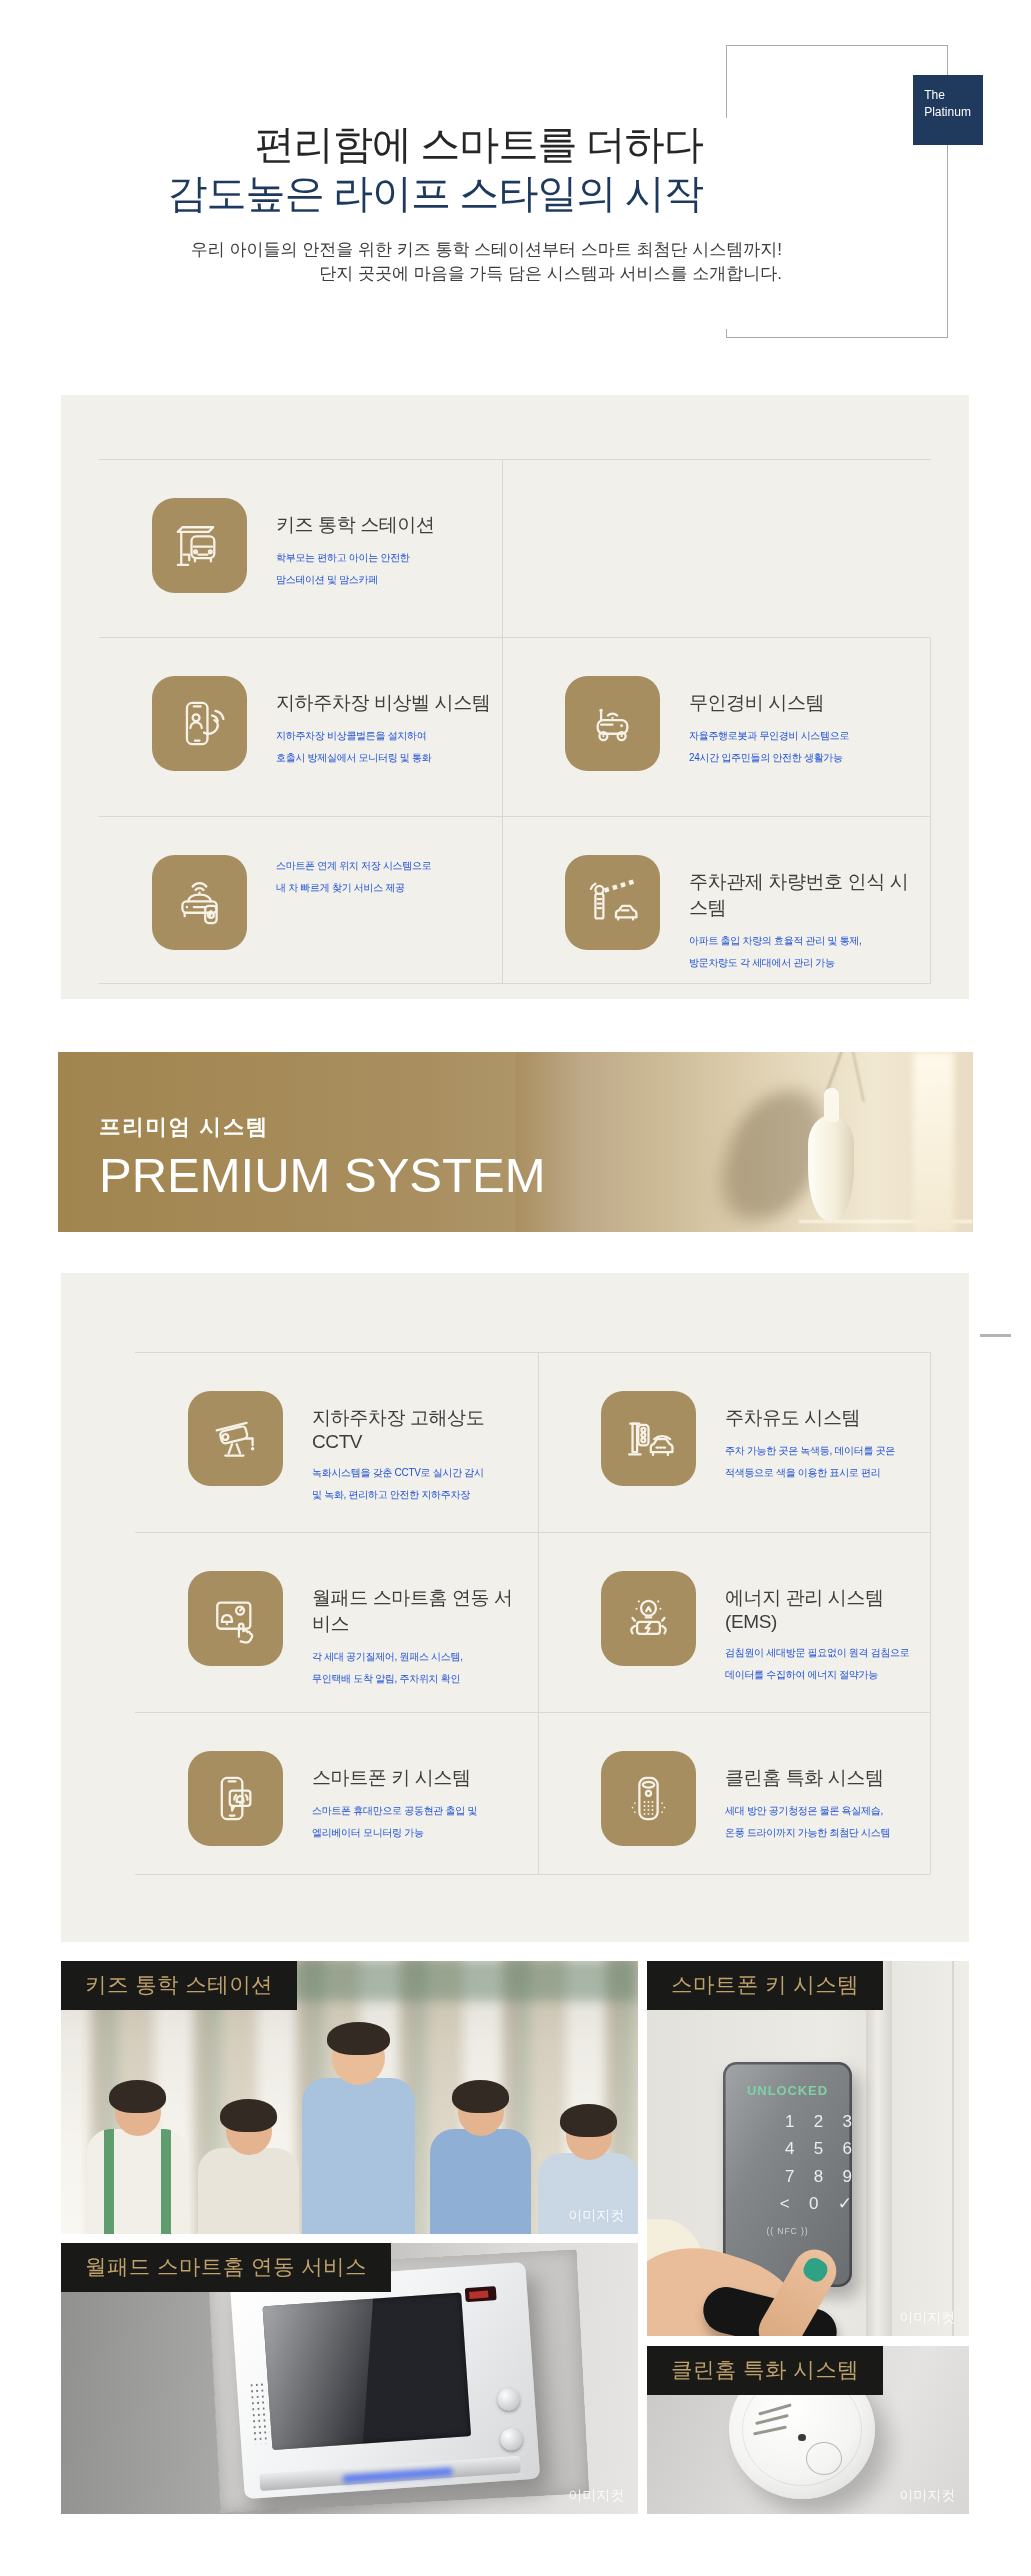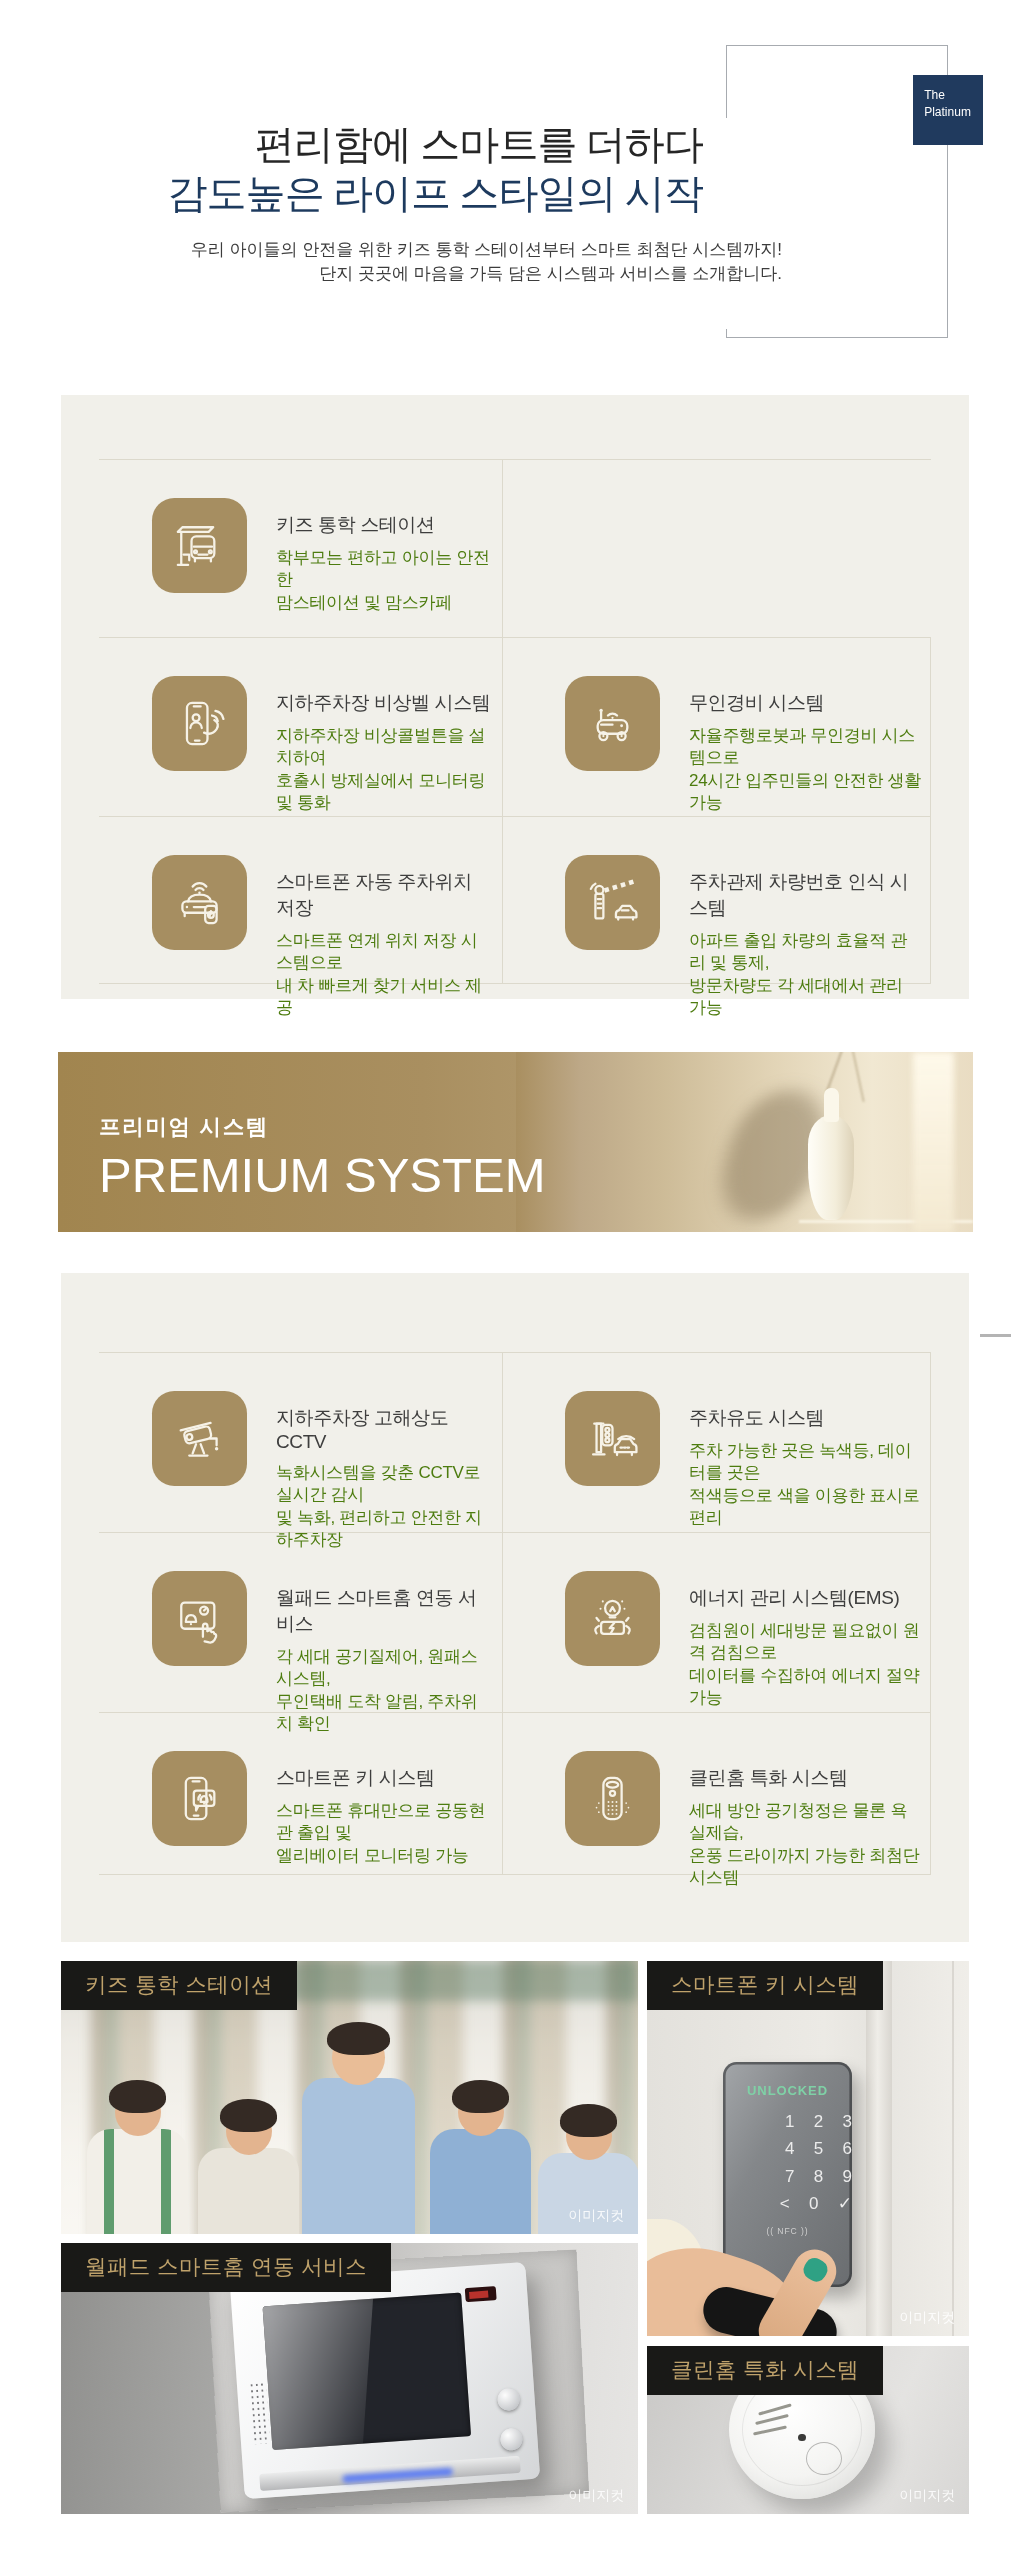--- a/index.html
+++ b/index.html
@@ -11,37 +11,37 @@
   .frame-mask { position:absolute; left:723px; top:118px; width:7.7px; height:211px; background:#fff; }
   .brand-badge { position:absolute; left:913px; top:75px; width:70px; height:70px; background:#203a5e; color:#fff; font-size:12px; line-height:17px; padding:12px 0 0 11.2px; z-index:3; }
   .title-wrap { position:absolute; left:0; top:120px; width:703px; text-align:right; font-family:"Liberation Serif","DejaVu Serif",serif; font-size:40px; line-height:49px; letter-spacing:-0.9px; }
   .title-line1 { color:#262626; }
   .title-line2 { color:#1d3a5e; }
   .subtitle-wrap { position:absolute; left:0; top:238px; width:782px; text-align:right; font-size:17px; line-height:24px; color:#3c3c3c; }
 
   
   .panel { position:absolute; left:61px; width:908px; background:#f1f0ea; }
   .panel-basic { top:395px; height:604px; padding-top:64px; }
-  .panel-premium { top:1273px; height:669px; padding-top:79px; }
+  .panel-premium { top:1273px; height:669px; padding-top:79px;padding-left:36px; }
   .row { display:flex; margin:0 38px; border-top:0.9px solid #dcd9cc; }
   .panel-basic .row:nth-of-type(1){ height:178px; }
   .panel-basic .row:nth-of-type(2){ height:179px; }
   .panel-basic .row:nth-of-type(3){ height:168px; border-bottom:0.9px solid #dcd9cc; }
   .panel-premium .row:nth-of-type(1){ height:180px; }
   .panel-premium .row:nth-of-type(2){ height:180px; }
   .panel-premium .row:nth-of-type(3){ height:163px; border-bottom:0.9px solid #dcd9cc; }
   .cell { flex:0 0 404px; display:flex; gap:29px; padding:38px 8.6px 0 53px; border-right:0.9px solid #dcd9cc; }
   .cell.right { flex:1 1 auto; padding-left:62px; }
   .icon-tile { flex:0 0 95px; width:95px; height:95px; border-radius:22.3px; background:#a68e61; display:flex; align-items:center; justify-content:center; }
   .ic { width:57px; height:57px; }
   .ic path, .ic rect, .ic circle, .ic line, .ic ellipse { fill:none; stroke:#f6f2e7; stroke-width:4; stroke-linecap:round; stroke-linejoin:round; }
   .ic .fd { fill:#f6f2e7; stroke:none; }
   .ic .stripe { stroke-width:8; stroke-dasharray:8 7; stroke-linecap:butt; }
   .f-title { font-size:19px; color:#3e3e3e; font-weight:500; margin:13.7px 0 9.5px; letter-spacing:-0.4px; }
-  .f-desc { font-size:17px; color:#4d7c0f; line-height:22.3px; letter-spacing:-0.3px; }
+  .f-desc { font-size:10px; color:#1d4ed8; line-height:22.3px; letter-spacing:-0.3px; }
 
   
   .banner { position:absolute; left:58px; top:1052px; width:915px; height:180px; overflow:hidden; background:linear-gradient(90deg,#a1854f 0%,#a98f60 40%,#b29a6e 58%); }
   .banner-photo { position:absolute; top:0; right:0; width:50%; height:100%;
     background:linear-gradient(90deg,rgba(169,143,96,1) 0%,#bda887 14%,#cdbb97 32%,#e2d4b6 56%,#f1e8d2 78%,#e9dcc2 100%); }
   .vase-shadow { position:absolute; right:33%; bottom:12px; width:95px; height:129px; background:rgba(104,88,58,.38); filter:blur(8.6px); border-radius:45% 55% 50% 50%; transform:skewX(-16deg); }
   .vase { position:absolute; right:26%; bottom:12px; width:46px; height:105px; background:linear-gradient(90deg,#fffef8 0%,#f3edda 60%,#ddd2b8 100%); border-radius:50% 50% 42% 42% / 28% 28% 50% 50%; }
   .vase::before { content:""; position:absolute; top:-27.5px; left:15.5px; width:15.5px; height:34px; background:#fbf7ea; border-radius:6.9px 6.9px 3.4px 3.4px; }
   .branch1 { position:absolute; right:29%; bottom:137px; width:1.7px; height:79px; background:rgba(150,130,95,.5); transform:rotate(20deg); filter:blur(0.9px); }
   .branch2 { position:absolute; right:26%; bottom:129px; width:1.7px; height:103px; background:rgba(160,140,102,.45); transform:rotate(-12deg); filter:blur(0.9px); }
@@ -215,21 +215,20 @@
               <rect x="20" y="48" width="60" height="20" rx="7"></rect>
               <path d="M40 58 h20"></path>
               <circle class="fd" cx="28" cy="58" r="2.2"></circle>
               <path d="M24 68 v6 M68 68 v6"></path>
               <rect x="60" y="56" width="20" height="30" rx="6"></rect>
               <circle cx="70" cy="72" r="5"></circle>
               <path d="M70 65 v5"></path>
             </svg>
         </div>
         <div>
-          <div class="f-title">스마트폰 자동 주차위치 저장</div>
           <div class="f-desc">스마트폰 연계 위치 저장 시스템으로</div>
           <div class="f-desc">내 차 빠르게 찾기 서비스 제공</div>
         </div>
       </div>
       <div class="cell right">
         <div class="icon-tile">
           <svg class="ic" viewBox="0 0 100 100">
               <circle cx="27" cy="28" r="7"></circle>
               <path d="M12 26 a16 16 0 0 1 8 -9"></path>
               <rect x="20" y="35" width="14" height="43" rx="3"></rect>

